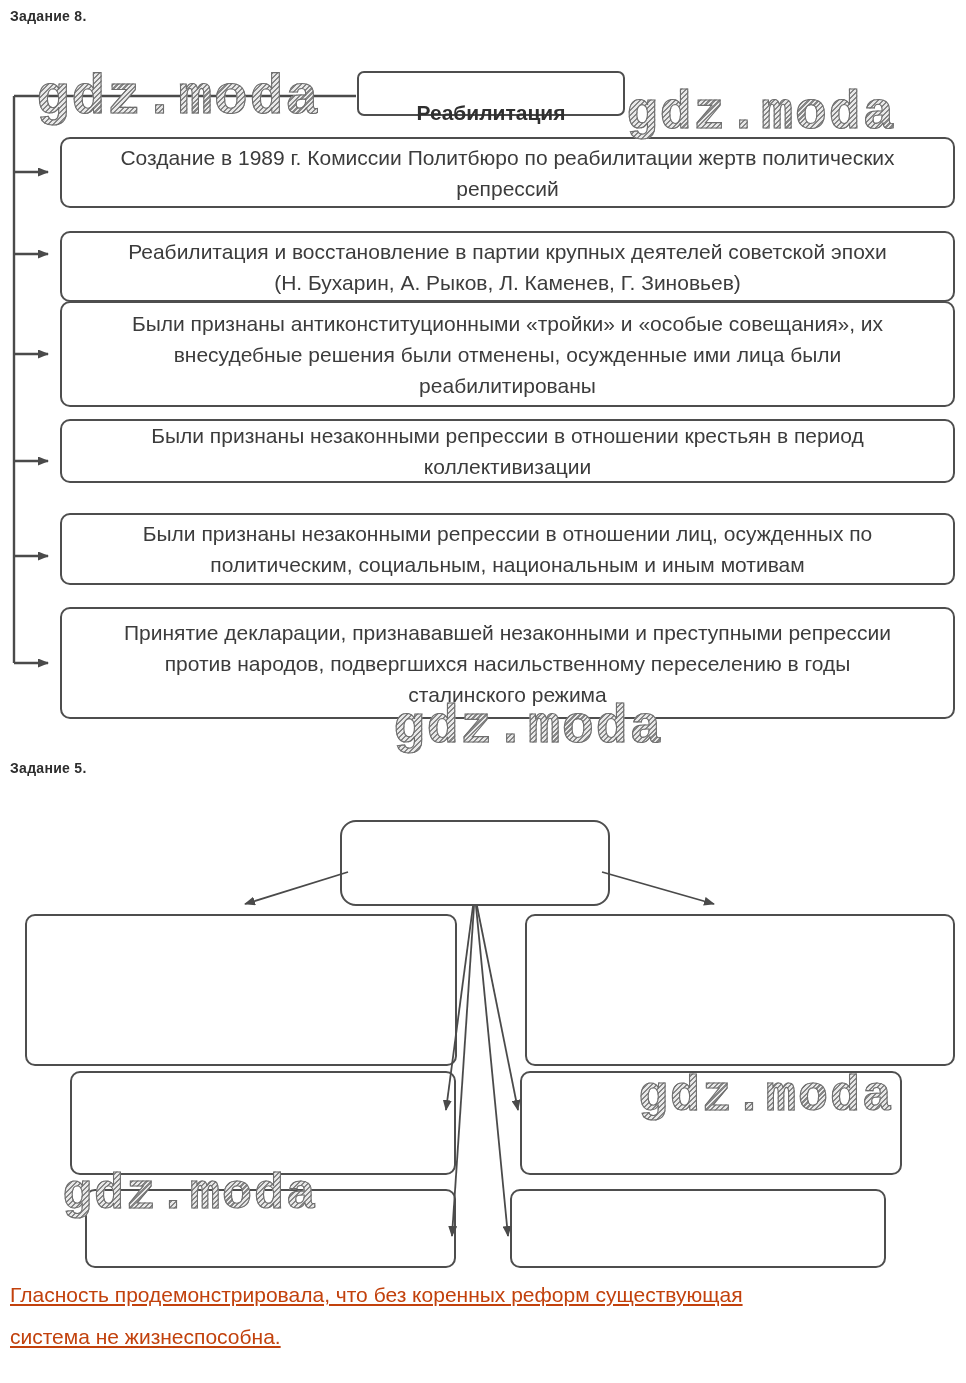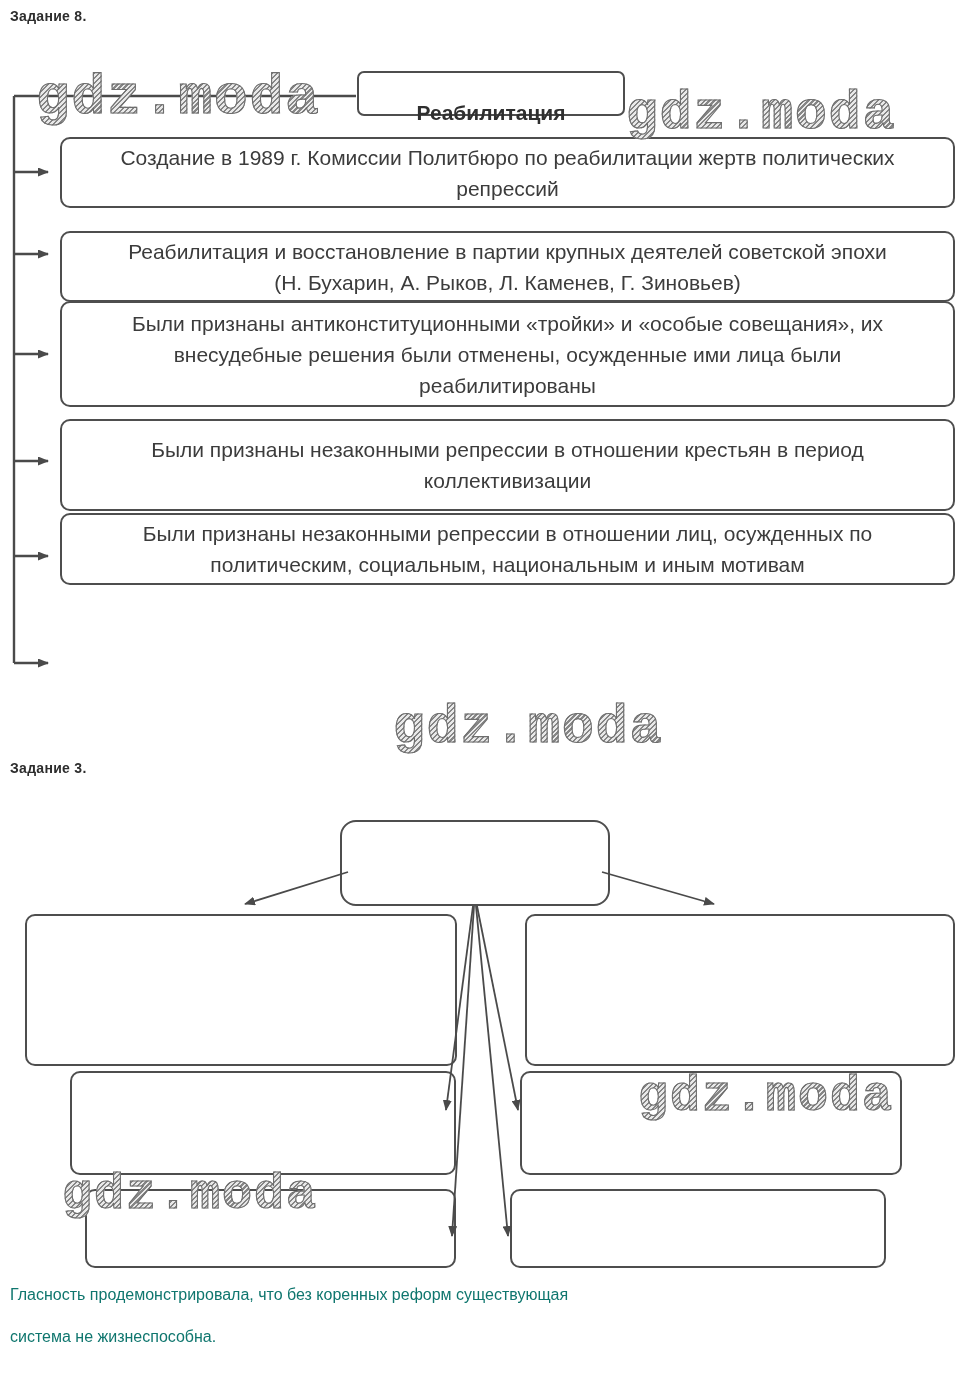--- a/index.html
+++ b/index.html
@@ -65,24 +65,25 @@
     letter-spacing: 2px;
     background: repeating-linear-gradient(135deg, #868686 0 1.5px, #e9e9e9 1.5px 3.5px);
     -webkit-background-clip: text;
     background-clip: text;
     color: transparent;
     -webkit-text-stroke: 1.1px #6e6e6e;
     pointer-events: none;
   }
   .conclusion {
     position: absolute;
-    font-size: 16px;
+    font-size: 21px;
     line-height: 42px;
-    color: #0f766e;
+    color: #c2410c;
     white-space: pre-line;
+    text-decoration: underline;
   }
 </style>
 </head>
 <body>
 
 <div class="page">
 
   <svg class="overlay" width="966" height="1383" viewBox="0 0 966 1383">
     <defs>
       <marker id="ah" markerWidth="11" markerHeight="9" refX="10" refY="4.5" orient="auto" markerUnits="userSpaceOnUse">
@@ -126,32 +127,37 @@
     <span class="box-text">Реабилитация и восстановление в партии крупных деятелей советской эпохи
 (Н. Бухарин, А. Рыков, Л. Каменев, Г. Зиновьев)</span>
   </div>
 
   <div class="flow-box" style="left:60px; top:301px; width:895px; height:106px;">
     <span class="box-text">Были признаны антиконституционными «тройки» и «особые совещания», их
 внесудебные решения были отменены, осужденные ими лица были
 реабилитированы</span>
   </div>
 
-  <div class="flow-box" style="left:60px; top:419px; width:895px; height:92px;">
+  <div class="flow-box" style="left:60px; top:419px; width:895px; height:64px;">
     <span class="box-text">Были признаны незаконными репрессии в отношении крестьян в период
 коллективизации</span>
   </div>
 
   <div class="flow-box" style="left:60px; top:513px; width:895px; height:72px;">
     <span class="box-text">Были признаны незаконными репрессии в отношении лиц, осужденных по
 политическим, социальным, национальным и иным мотивам</span>
   </div>
 
+  <div class="flow-box" style="left:60px; top:607px; width:895px; height:112px;">
+    <span class="box-text">Принятие декларации, признававшей незаконными и преступными репрессии
+против народов, подвергшихся насильственному переселению в годы
+сталинского режима</span>
+  </div>
 
-  <div class="heading" style="left:10px; top:760px;">Задание 3.</div>
+  <div class="heading" style="left:10px; top:760px;">Задание 5.</div>
 
   <div class="flow-box root9" style="left:340px; top:820px; width:270px; height:86px;">
     <span class="box-text"></span>
   </div>
 
   <div class="flow-box" style="left:25px; top:914px; width:432px; height:152px;">
     <span class="box-text"></span>
   </div>
 
   <div class="flow-box" style="left:525px; top:914px; width:430px; height:152px;">

